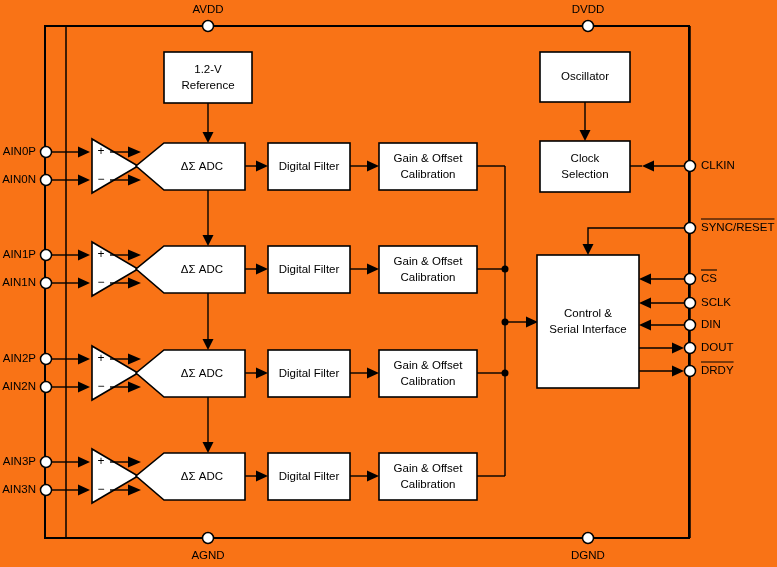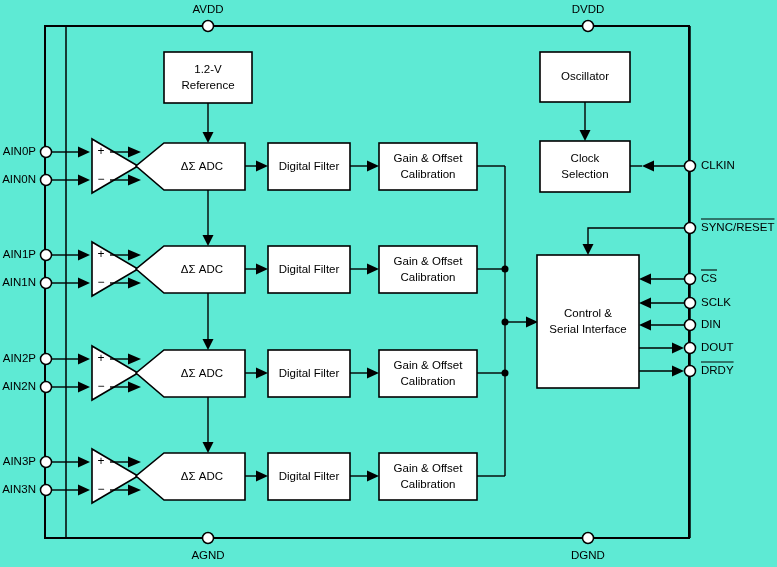--- a/index.html
+++ b/index.html
@@ -7,21 +7,21 @@
     padding: 0;
     background: #ffffff;
   }
   body {
     font-family: "Liberation Sans", sans-serif;
   }
   #diagram-root {
     position: relative;
     width: 777px;
     height: 567px;
-    background: #5eead4;
+    background: #f97316;
     overflow: hidden;
   }
   #diagram-svg {
     position: absolute;
     top: 0;
     left: 0;
     width: 777px;
     height: 567px;
   }
   .blk-fill { fill: #ffffff; stroke: #000000; stroke-width: 1.6; }

